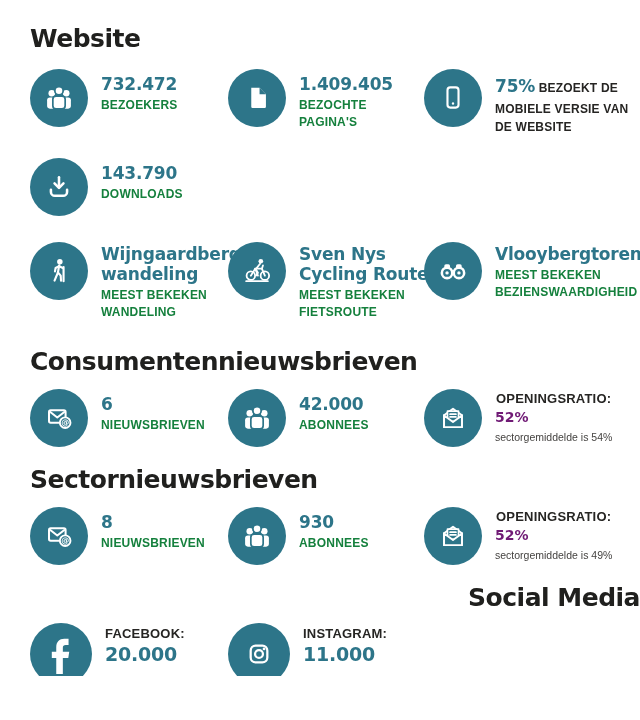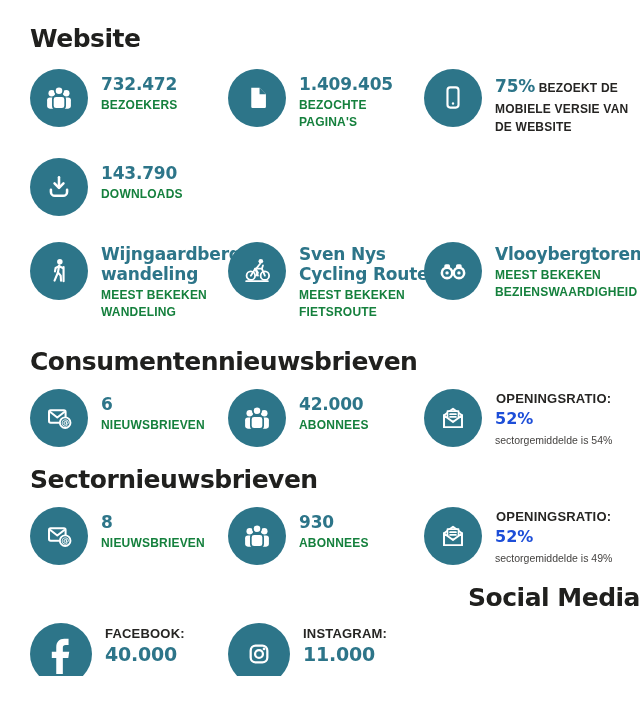--- a/index.html
+++ b/index.html
@@ -34,21 +34,21 @@
     font-family:"Liberation Sans",sans-serif;
     color:#15803d; font-size:12px; font-weight:bold; line-height:1.45;
     letter-spacing:0.2px; margin-top:3px;
   }
   .mixed { font-family:"Liberation Sans",sans-serif; font-size:12px; font-weight:bold;
     color:#262523; line-height:1.5; letter-spacing:0.2px; width:150px; }
   .mixed .inline-value { color:#2d7589; font-family:"DejaVu Sans",sans-serif;
     font-size:17px; font-weight:bold; letter-spacing:-0.2px; }
   .ratio-label { font-family:"Liberation Sans",sans-serif; color:#262523;
     font-size:13px; font-weight:bold; letter-spacing:0.2px; line-height:1.3;text-align:center; }
-  .ratio-value { color:#1d4ed8; font-size:16px; font-weight:bold; margin-top:1px; }
+  .ratio-value { color:#701a75; font-size:14px; font-weight:bold; margin-top:1px; }
   .note { font-family:"Liberation Sans",sans-serif; color:#454341; font-size:10.5px;
     font-weight:normal; margin-top:6px; }
   .soc-label { font-family:"Liberation Sans",sans-serif; color:#262523;
     font-size:13px; font-weight:bold; letter-spacing:0.2px; line-height:1.35; }
   .soc-value { color:#2d7589; font-size:19px; font-weight:bold; line-height:1.25;
     letter-spacing:-0.2px; }
   .soc-unit { color:#2d7589; font-size:19px; font-weight:bold; line-height:1.25;
     letter-spacing:0.6px;margin-top:28px; }
   
   .w100 { width:100px; } .w120 { width:120px; } .w130 { width:130px; }
@@ -317,21 +317,21 @@
 
   <div class="row r6">
     <div class="item">
       <div class="circle big">
         <svg width="62" height="62" viewBox="0 0 32 32">
           <path fill="#fff" d="M19.9 8.1 h-2.2 c-2.55 0 -4.15 1.65 -4.15 4.25 v2.45 h-2.3 v3.2 h2.3 v8.3 h3.4 v-8.3 h2.8 l0.5 -3.2 h-3.3 v-2.05 c0 -0.95 0.45 -1.4 1.5 -1.4 h1.45 z"></path>
         </svg>
       </div>
       <div class="txt tight">
         <div class="soc-label">FACEBOOK:</div>
-        <div class="soc-value">40.000</div>
+        <div class="soc-value">20.000</div>
         <div class="soc-unit">VOLGERS</div>
       </div>
     </div>
 
     <div class="item">
       <div class="circle big">
         <svg width="36" height="36" viewBox="0 0 32 32">
           <g fill="none" stroke="#fff" stroke-width="2">
             <rect x="8.6" y="8.6" width="14.8" height="14.8" rx="4.4"></rect>
             <circle cx="16" cy="16" r="3.5"></circle>

